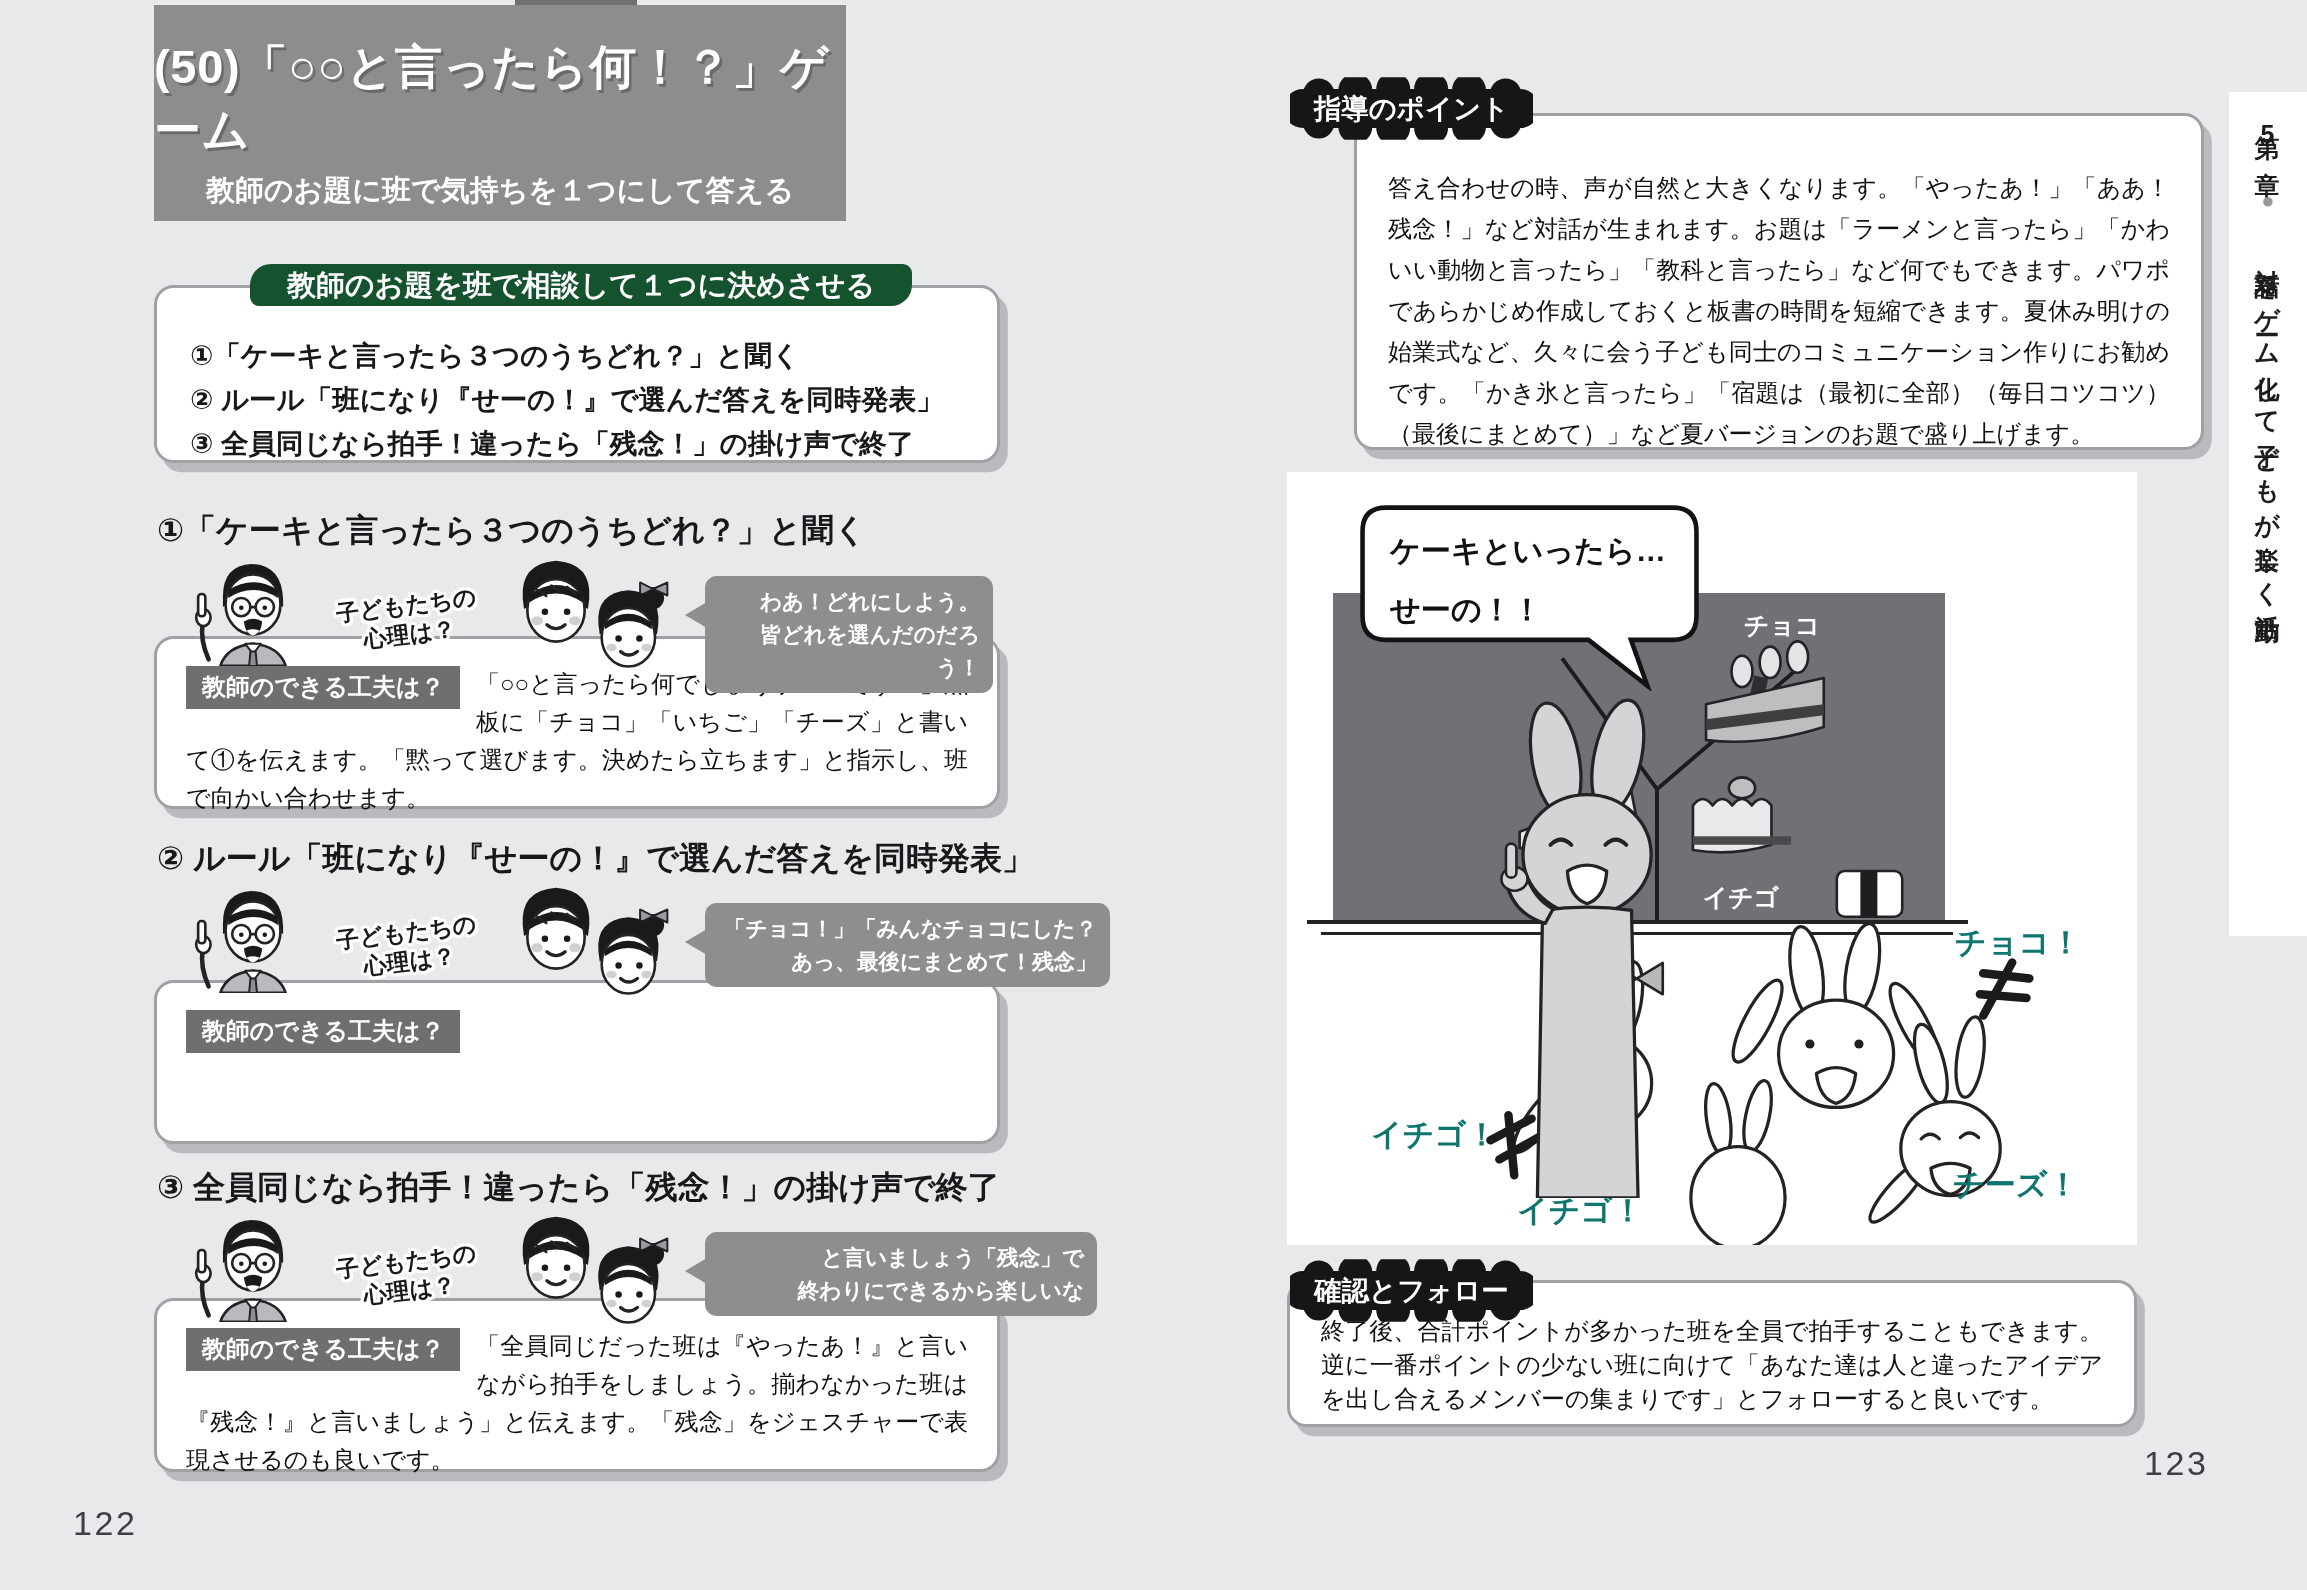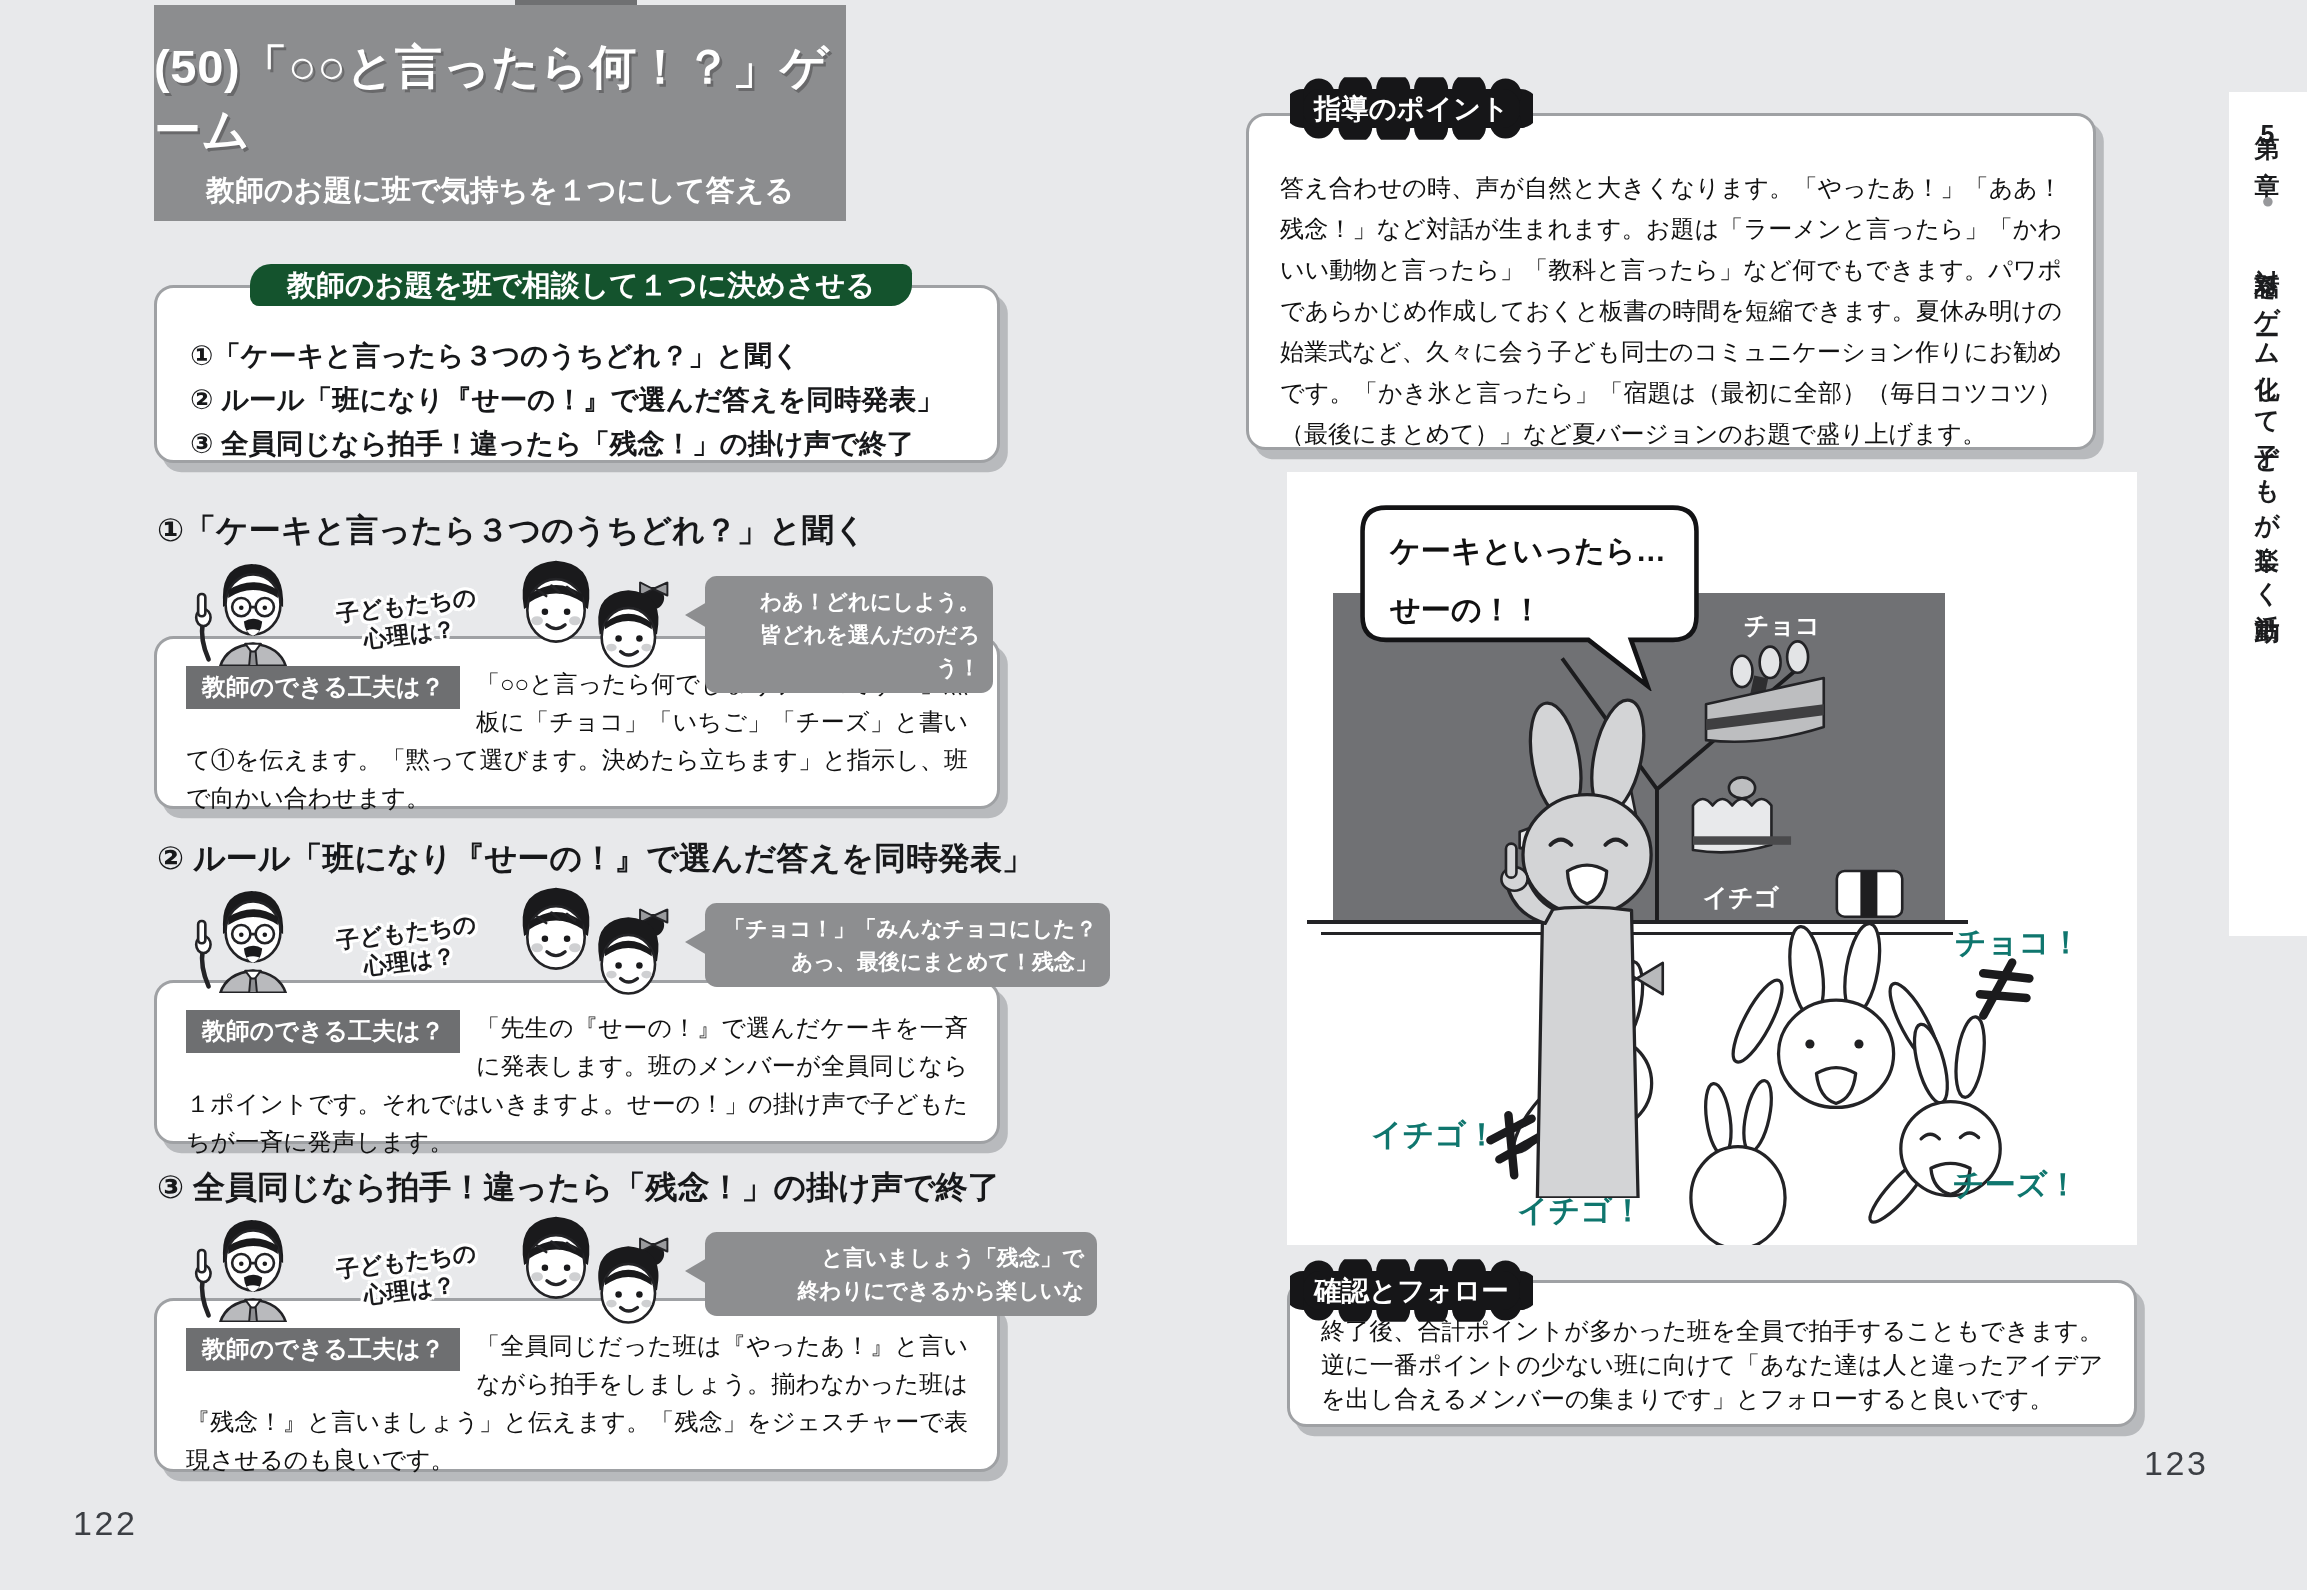--- a/index.html
+++ b/index.html
@@ -50,21 +50,21 @@
   .tip-body{display:block;font-family:"Liberation Serif","DejaVu Serif",serif;
             font-size:24px;line-height:38px;text-align:justify;color:#111;}
   .page-num{position:absolute;font-size:34px;color:#3c3f44;letter-spacing:2.6px;}
   .pn-left{left:73px;top:1504px;}
   .pn-right{left:2144px;top:1444px;}
   
   .cloud-label{position:absolute;width:243px;height:63px;z-index:5;}
   .gl-pos{left:1290px;top:77px;}
   .fl-pos{left:1290px;top:1259px;}
   .cloud-text{font-size:42px;font-weight:bold;fill:#fff;font-family:"Liberation Sans","DejaVu Sans",sans-serif;}
-  .guidance-box{left:1246px;top:113px;width:850px;height:337px;padding:52px 31px 0;}
+  .guidance-box{left:1354px;top:113px;width:850px;height:337px;padding:52px 31px 0;}
   .body-serif{font-family:"Liberation Serif","DejaVu Serif",serif;font-size:24px;
               line-height:41px;text-align:justify;color:#111;margin:0;}
   .followup-box{left:1287px;top:1280px;width:850px;height:147px;padding:31px 31px 0;}
   .followup-box .body-serif{line-height:34px;}
   .illustration{position:absolute;left:1287px;top:472px;width:850px;height:773px;
                 background:#fff;overflow:hidden;}
   .blackboard{position:absolute;left:46px;top:121px;width:612px;height:327px;background:#707174;}
   .tray1{position:absolute;left:19.6px;top:448px;width:661px;border-top:4.6px solid #232326;}
   .tray2{position:absolute;left:34px;top:460px;width:632px;border-top:3.3px solid #232326;}
   .rabbit-bubble{position:absolute;left:69px;top:29px;width:347px;height:190px;z-index:3;}
@@ -207,21 +207,20 @@
       <svg class="girl" viewBox="0 0 126 150" width="82" height="98">
           <use href="#sym-girl"></use>
         </svg>
       <div class="bubble bw2">
         <div>「チョコ！」「みんなチョコにした？</div>
         <div>あっ、最後にまとめて！残念」</div>
       </div>
     </div>
     <div class="wbox tip-box t2pos">
       <span class="tip-badge">教師のできる工夫は？</span>
-      <span class="tip-body">「先生の『せーの！』で選んだケーキを一斉に発表します。班のメンバーが全員同じなら１ポイントです。それではいきますよ。せーの！」の掛け声で子どもたちが一斉に発声します。</span>
     </div>
 
     <h2 class="sec-heading h3pos">③ 全員同じなら拍手！違ったら「残念！」の掛け声で終了</h2>
     <div class="cast c3pos">
       <svg class="teacher" viewBox="0 0 176 168" width="115" height="110">
           <use href="#sym-teacher"></use>
         </svg>
       <div class="psych">
         <div>子どもたちの</div>
         <div>心理は？</div>

